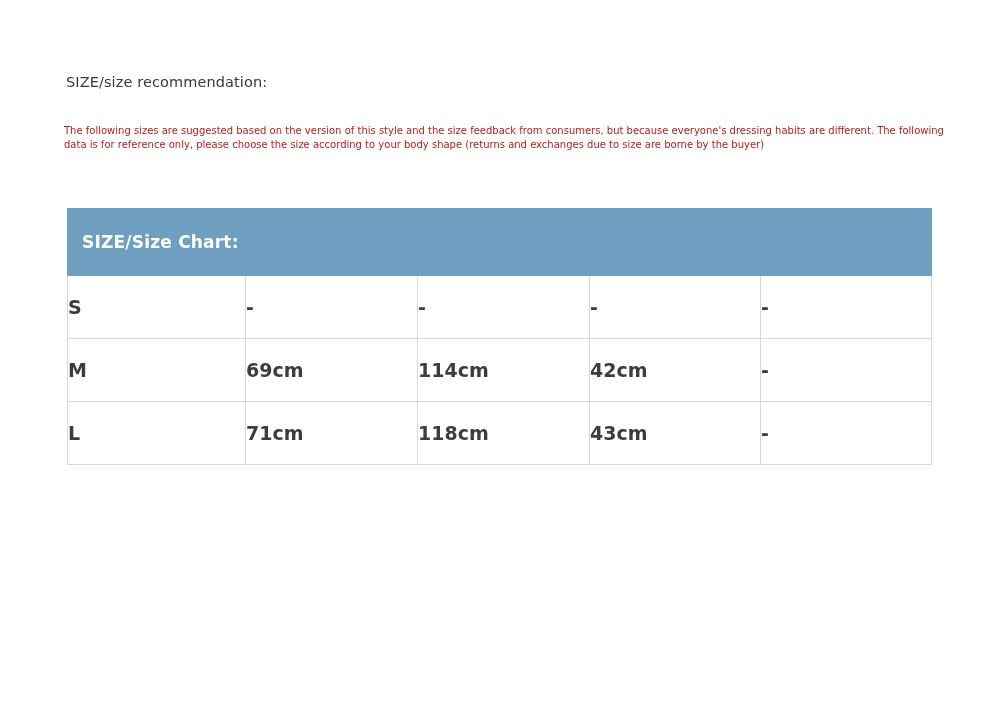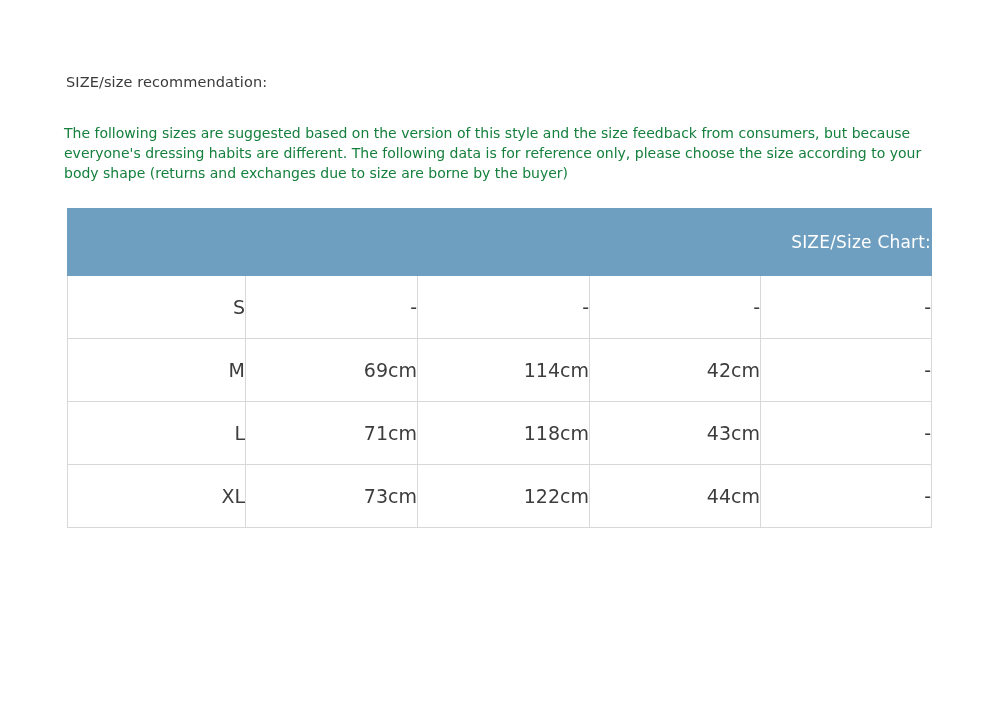--- a/index.html
+++ b/index.html
@@ -28,38 +28,38 @@
     top: 74px;
     font-size: 14.5px;
     color: #3a3a3a;
     letter-spacing: 0.1px;
   }
   .intro-paragraph {
     position: absolute;
     left: 64px;
     top: 124px;
     width: 880px;
-    font-size: 14px;
+    font-size: 10px;
     line-height: 1.42;
-    color: #15803d;
+    color: #b91c1c;
   }
   .size-table {
     position: absolute;
     left: 67px;
     top: 208px;
     width: 864px;
     border-collapse: collapse;
     table-layout: fixed;
   }
   .size-table td, .size-table th {
     border: 1px solid #d8d8d8;
     padding: 0;
-    text-align: right;
+    text-align: left;
     vertical-align: middle;
-    font-weight: normal;
+    font-weight: bold;
   }
   .chart-header-cell {
     background: #6f9fc0;
     color: #ffffff;
     height: 66px;
     text-align: left;
     padding-left: 14px !important;
     font-size: 17px;
     border: 1px solid #6f9fc0 !important;
     letter-spacing: 0.2px;
@@ -125,24 +125,17 @@
       </tr>
 
       <tr>
         <td class="body-cell size-label">L</td>
         <td class="body-cell">71cm</td>
         <td class="body-cell">118cm</td>
         <td class="body-cell">43cm</td>
         <td class="body-cell">-</td>
       </tr>
 
-      <tr>
-        <td class="body-cell size-label">XL</td>
-        <td class="body-cell">73cm</td>
-        <td class="body-cell">122cm</td>
-        <td class="body-cell">44cm</td>
-        <td class="body-cell">-</td>
-      </tr>
 
     </tbody>
   </table>
 
 </div>
 
 </body></html>

